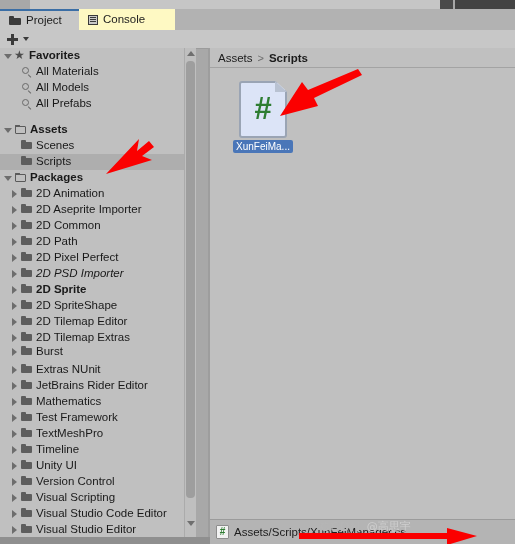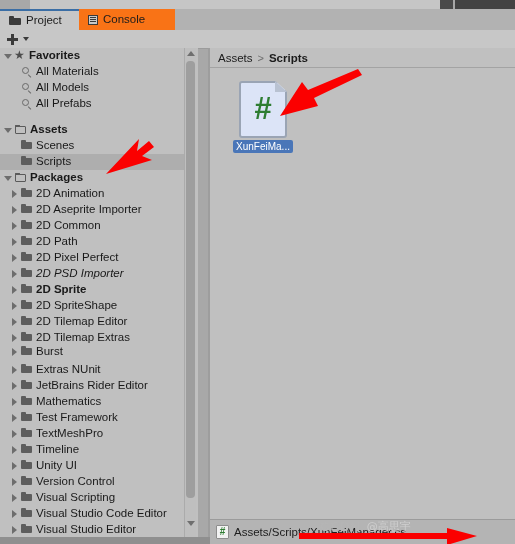--- a/index.html
+++ b/index.html
@@ -16,21 +16,21 @@
   .chrome{position:absolute;left:0;top:0;width:515px;height:9px;background:#a8a8a8;}
   .chrome-left{position:absolute;left:0;top:0;width:30px;height:9px;background:#a8a8a8;}
   .chrome-tabstub{position:absolute;left:30px;top:0;width:410px;height:9px;background:#c6c6c6;}
   .chrome-dark1{position:absolute;left:440px;top:0;width:13px;height:9px;background:#4a4a4a;}
   .chrome-dark2{position:absolute;left:455px;top:0;width:60px;height:9px;background:#434343;}
 
   
   .tabbar{position:absolute;left:0;top:9px;width:515px;height:21px;background:#b2b2b2;}
   .tab{position:absolute;top:0;height:21px;display:flex;align-items:center;gap:5px;padding:0 9px;box-sizing:border-box;}
   .tab.active{left:0;width:79px;background:#c7c7c7;border-top:2px solid #3b6ea5;}
-  .tab.inactive{left:79px;width:96px;background:#f97316;}
+  .tab.inactive{left:79px;width:96px;background:#fef9c3;}
   .tab-label{font-size:11.5px;color:#1c1c1c;line-height:1;}
   .tab.active .tab-label{font-weight:400;}
 
   .icon-folder-solid{width:12px;height:9px;position:relative;flex:0 0 auto;}
   .icon-folder-solid:before{content:"";position:absolute;left:0;top:2px;width:12px;height:7px;background:#3a3a3a;border-radius:0 1px 1px 1px;}
   .icon-folder-solid:after{content:"";position:absolute;left:0;top:0px;width:5px;height:3px;background:#3a3a3a;border-radius:1px 1px 0 0;}
 
   .icon-console{width:10px;height:10px;position:relative;flex:0 0 auto;border:1px solid #3a3a3a;box-sizing:border-box;background:#c9c9c9;}
   .icon-console i{position:absolute;left:1px;height:1px;background:#3a3a3a;display:block;}
   .icon-console i:nth-child(1){top:1px;width:6px;}
@@ -39,21 +39,21 @@
 
   
   .toolbar{position:absolute;left:0;top:30px;width:515px;height:18px;background:#c7c7c7;border-bottom:1px solid #9b9b9b;}
   .plus-btn{position:absolute;left:4px;top:1px;width:17px;height:16px;display:flex;align-items:center;justify-content:center;}
   .plus-glyph{position:relative;width:11px;height:11px;}
   .plus-glyph:before{content:"";position:absolute;left:0;top:4px;width:11px;height:3px;background:#3a3a3a;}
   .plus-glyph:after{content:"";position:absolute;left:4px;top:0;width:3px;height:11px;background:#3a3a3a;}
   .plus-caret{position:absolute;left:23px;top:7px;width:0;height:0;border-left:3.5px solid transparent;border-right:3.5px solid transparent;border-top:4px solid #3a3a3a;}
 
   
-  .left-pane{position:absolute;left:0;top:48px;width:186px;height:496px;background:#c0c0c0;overflow:hidden;padding-left:12px;}
+  .left-pane{position:absolute;left:0;top:48px;width:186px;height:496px;background:#c0c0c0;overflow:hidden;}
   .splitter{position:absolute;left:208px;top:48px;width:2px;height:496px;background:#9d9d9d;}
   .right-pane{position:absolute;left:210px;top:48px;width:305px;height:496px;background:#c0c0c0;}
 
   
   .row{position:absolute;left:0;width:196px;height:16px;display:flex;align-items:center;box-sizing:border-box;white-space:nowrap;}
   .row.selected{background:#aeaeae;}
   .row-label{font-size:11.5px;color:#191919;line-height:1;}
   .row-label.bold{font-weight:bold;}
 
   .twisty{width:11px;height:16px;flex:0 0 auto;position:relative;}

